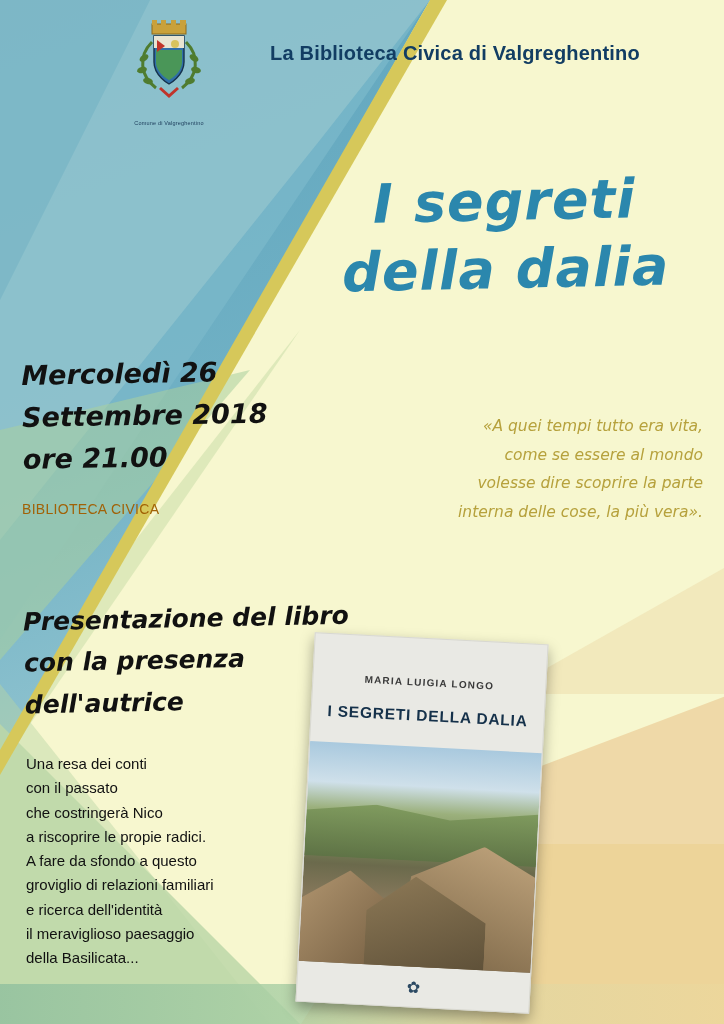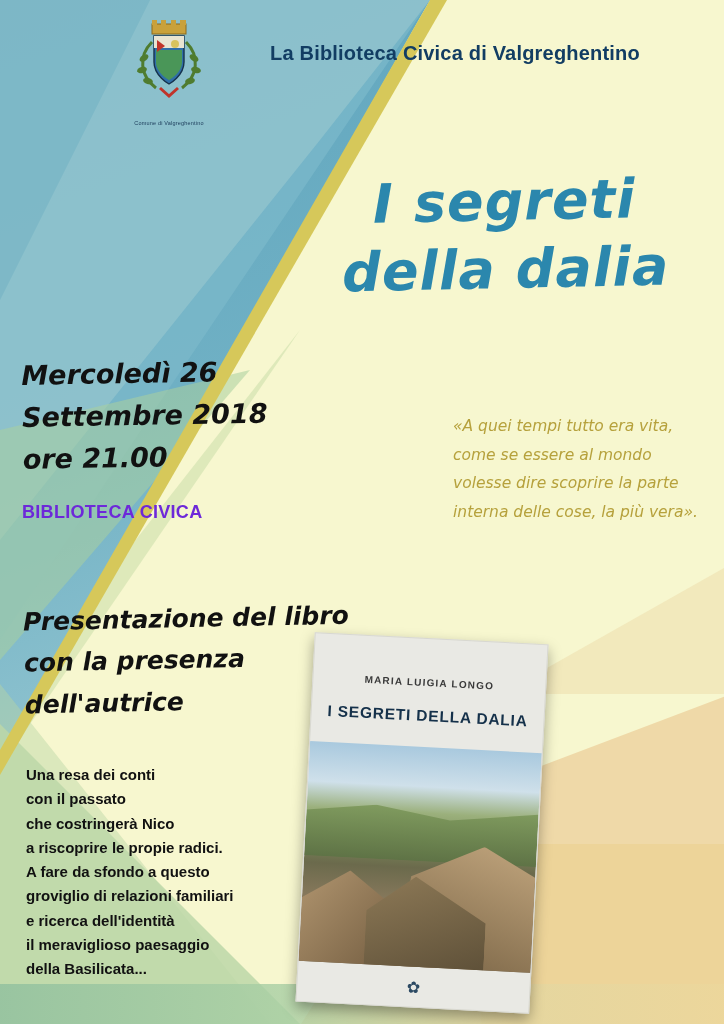--- a/index.html
+++ b/index.html
@@ -196,34 +196,34 @@
     font-weight: bold;
     font-size: 27px;
     line-height: 1.55;
     transform: rotate(-1deg);
   }
   .venue-block {
     position: absolute;
     left: 22px;
     top: 498px;
     width: 420px;
-    color: #6d28d9;
-    font-weight: bold;
-    font-size: 18px;
+    color: #a16207;
+    font-weight: normal;
+    font-size: 14px;
     line-height: 1.6;
     letter-spacing: .3px;
   }
 
   
   .quote {
     position: absolute;
     right: 28px;
     top: 412px;
     width: 250px;
-    text-align: left;
+    text-align: right;
     color: #b6a13c;
     font-family: "DejaVu Sans", sans-serif;
     font-style: italic;
     font-size: 15.5px;
     line-height: 1.85;
   }
 
   
   .pres-head {
     position: absolute;
@@ -237,24 +237,23 @@
     font-size: 25px;
     line-height: 1.65;
     transform: rotate(-1.2deg);
   }
   .blurb {
     position: absolute;
     left: 26px;
     top: 752px;
     width: 290px;
     color: #111111;
-    font-weight: bold;
+    font-weight: normal;
     font-size: 15px;
     line-height: 1.62;
-    margin-top: 11px;
   }
 
   
   .book {
     position: absolute;
     left: 305px;
     top: 638px;
     width: 232px;
     height: 368px;
     background: #e9e9e4;

